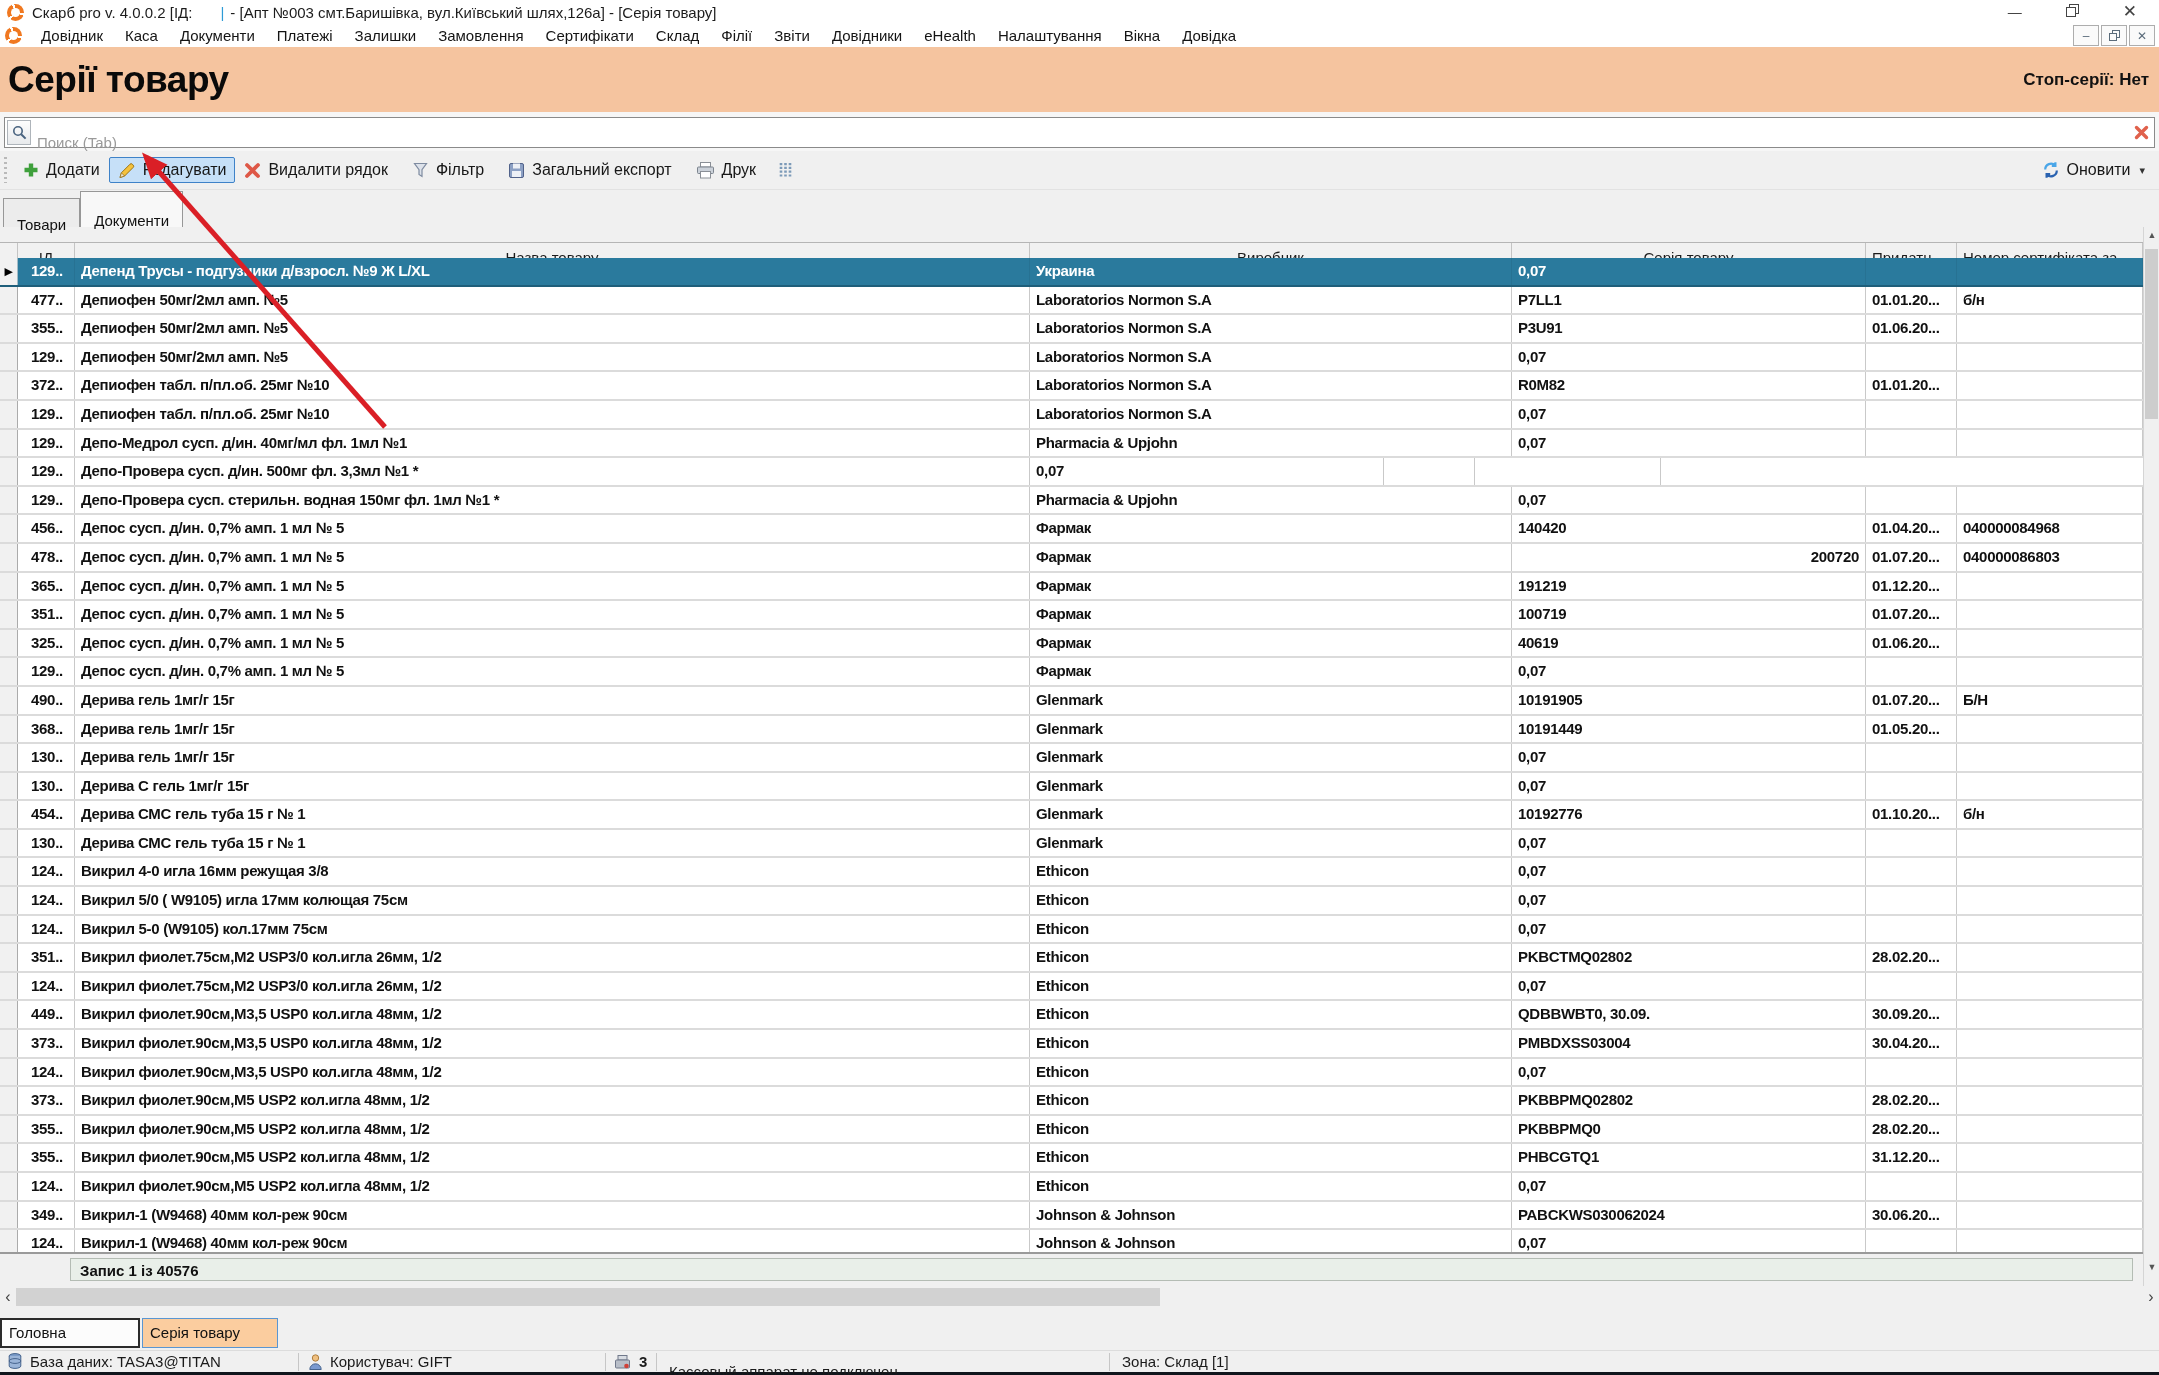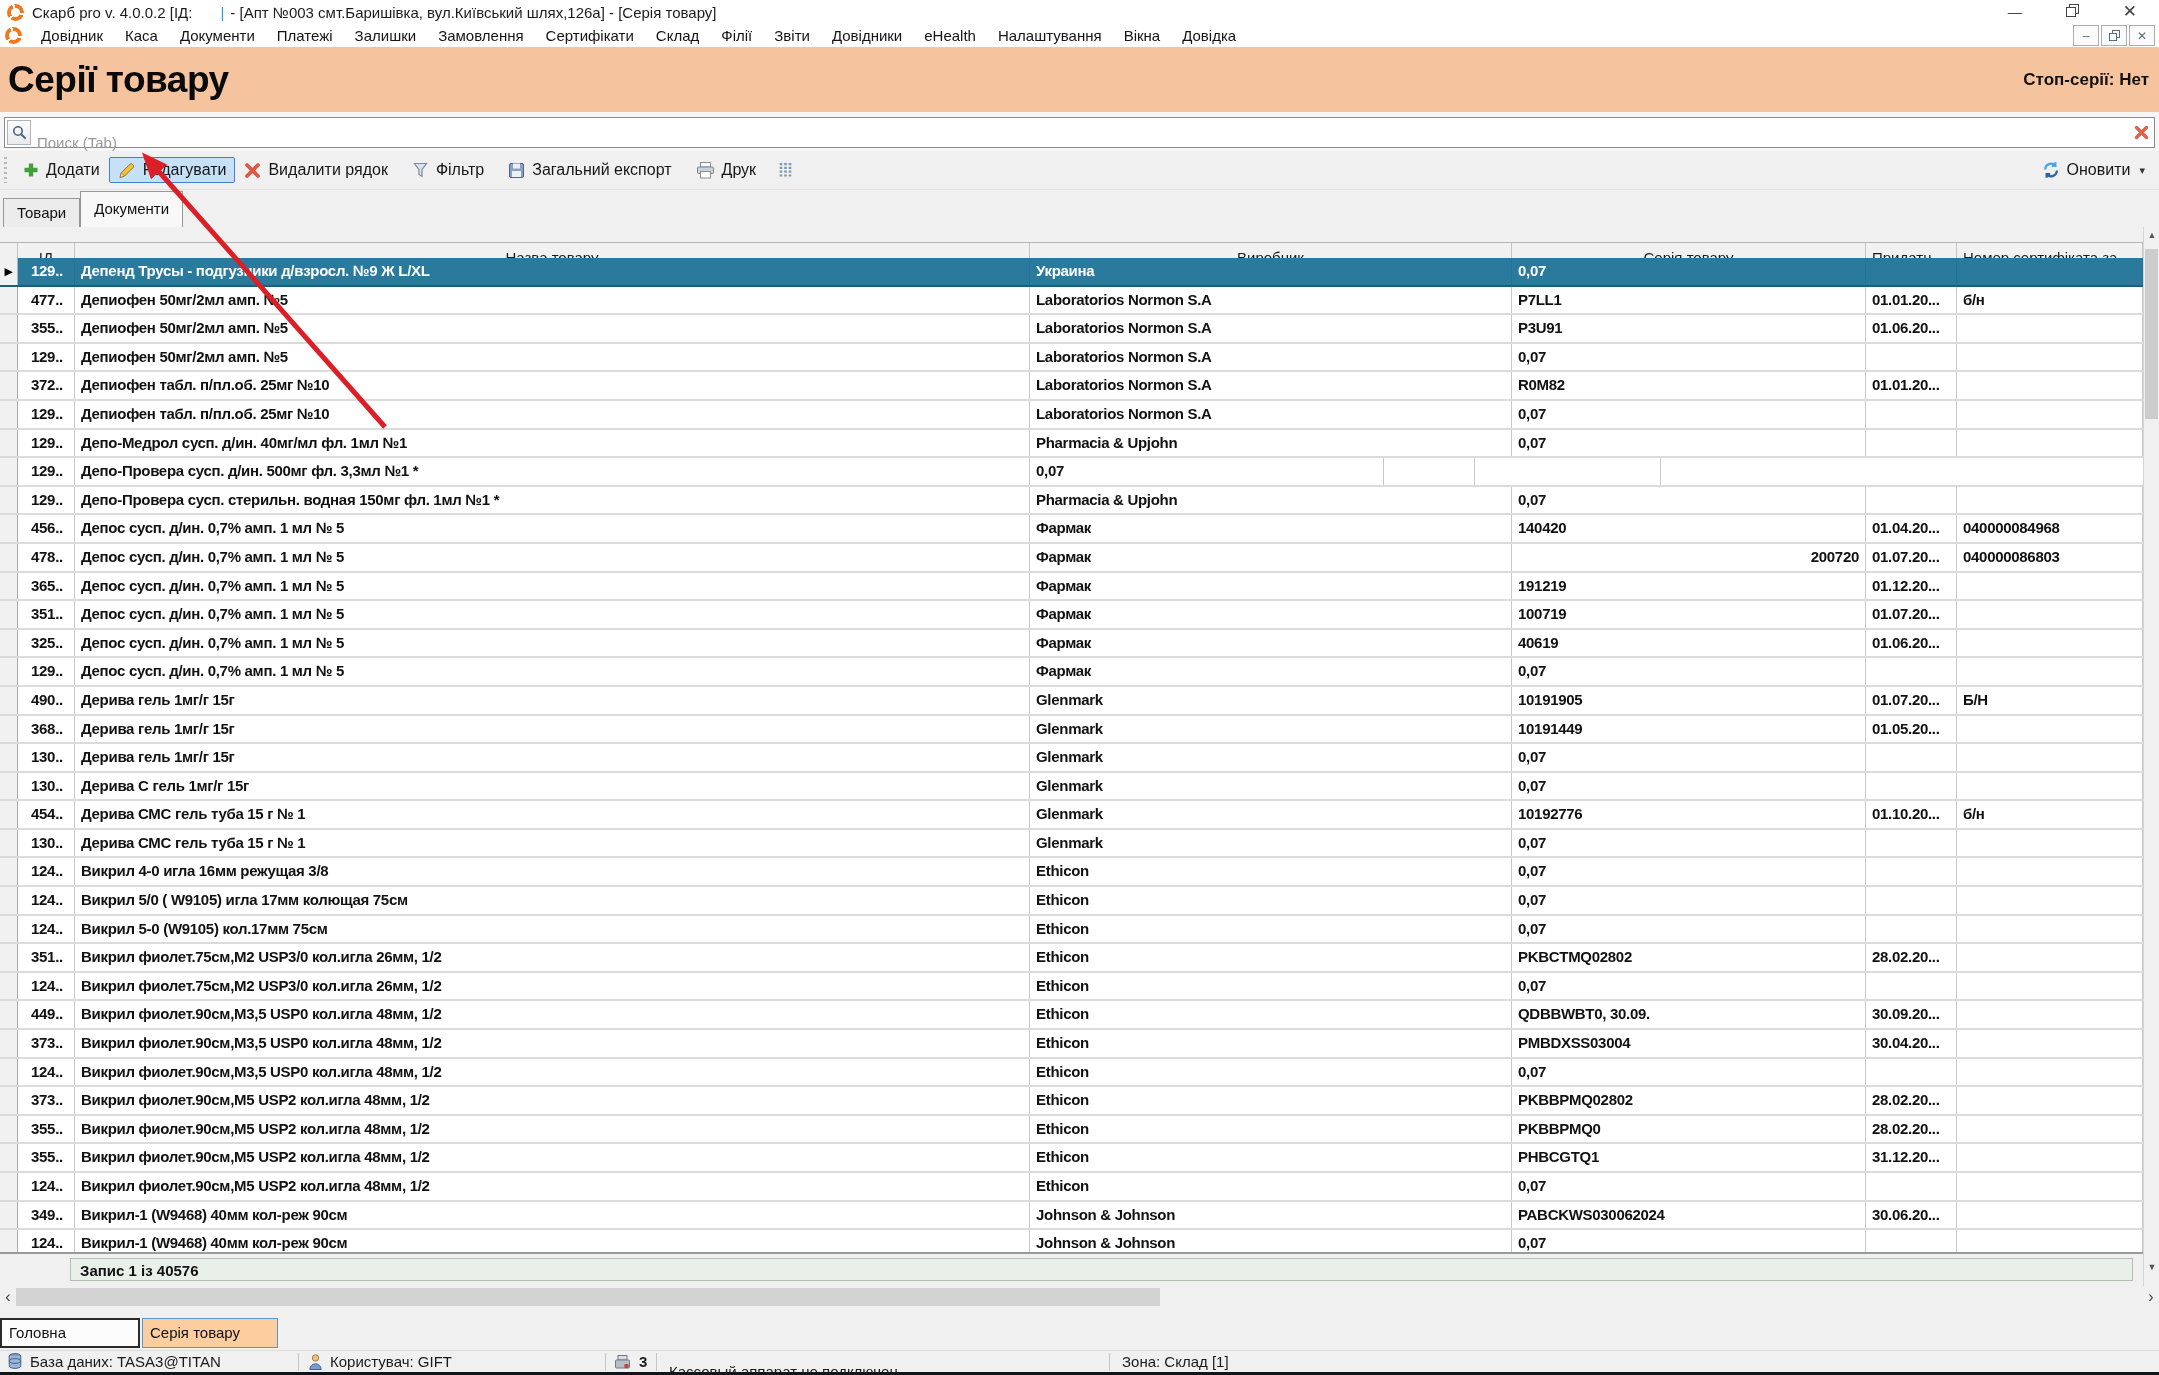--- a/index.html
+++ b/index.html
@@ -33,21 +33,21 @@
   
   .toolbar{left:0;top:151px;width:2159px;height:39px;background:#F0F0F0;display:flex;align-items:center;font-size:16px;border-bottom:1px solid #E2E2E2;}
   .tgrip{width:5px;height:26px;margin:0 6px 0 3px;background:repeating-linear-gradient(#B9B9B9 0 2px,transparent 2px 5px);background-size:3px 100%;background-repeat:no-repeat;background-position:center;}
   .tbtn{display:flex;align-items:center;gap:7px;padding:4px 9px;white-space:nowrap;color:#171717;}
   .tbtn.hl{background:#C6E0F8;border:1.5px solid #3E82C8;border-radius:2px;padding:3px 8px;}
   .spacer{flex:1;}
   .drop{font-size:11px;color:#333;margin-left:2px;}
   .refresh-wrap{padding-right:14px;}
   
   .tabsrow{left:0;top:190px;width:2159px;height:37px;background:#F0F0F0;display:flex;align-items:flex-end;padding-left:3px;}
-  .gtab{box-sizing:border-box;padding:0 13px;height:29px;line-height:28px;font-size:15px;background:#ECECEC;border:1px solid #979797;border-bottom:none;}
+  .gtab{box-sizing:border-box;padding:12px 13px;height:29px;line-height:28px;font-size:15px;background:#ECECEC;border:1px solid #979797;border-bottom:none;}
   .gtab.active{background:#F8F8F8;height:36px;line-height:34px;}
   
   .grid-header{left:0;top:242px;width:2143px;height:47px;background:#F1F1F1;display:flex;border-top:1px solid #B5B5B5;border-bottom:1px solid #9A9A9A;font-size:15px;}
   .hcell{box-sizing:border-box;border-right:1px solid #C4C4C4;line-height:29px;padding:0 6px;white-space:nowrap;overflow:hidden;color:#1c1c1c;}
   .hcell.ind{width:18px;padding:0;display:flex;align-items:center;justify-content:center;}
   .grid-body{left:0;top:258px;width:2143px;height:994px;background:#fff;overflow:hidden;}
   .grow{display:flex;height:28.6px;box-sizing:border-box;border-bottom:2px solid #DBDBDB;background:#fff;}
   .cell{box-sizing:border-box;border-right:1px solid #C9C9C9;padding:0 6px;font-size:15px;font-weight:bold;line-height:26px;white-space:nowrap;overflow:hidden;letter-spacing:-.3px;}
   .cell.ind{width:18px;background:#F1F1F1;border-right:1px solid #ABABAB;padding:0;text-align:center;font-size:11px;color:#000;font-weight:normal;}
   .cell.k-id{padding-left:13px;}

